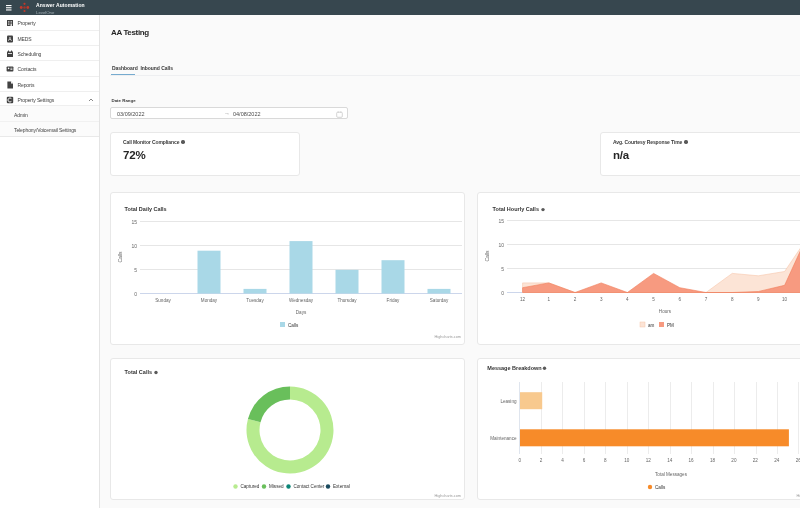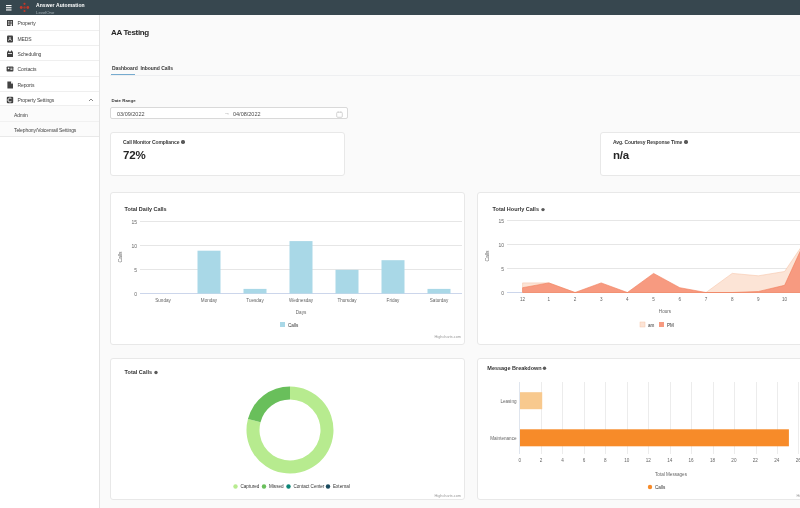--- a/index.html
+++ b/index.html
@@ -107,21 +107,21 @@
     <div class="abs" style="left:6px;top:3px;font-size:5.5px;color:#4a4a4a;">03/09/2022</div>
     <div class="abs" style="left:113px;top:2.5px;font-size:6px;color:#8a8a8a;">→</div>
     <div class="abs" style="left:122px;top:3px;font-size:5.5px;color:#4a4a4a;">04/08/2022</div>
     <svg class="abs" style="left:225px;top:3px" width="7" height="7" viewBox="0 0 7 7">
         <rect x="0.7" y="1.2" width="5.6" height="5.1" rx="1" fill="none" stroke="#c3c3c3" stroke-width="0.7"></rect>
         <rect x="1.8" y="0.4" width="0.7" height="1.3" fill="#c3c3c3"></rect>
         <rect x="4.5" y="0.4" width="0.7" height="1.3" fill="#c3c3c3"></rect>
       </svg>
   </div>
 
-  <div class="card" style="left:9px;top:117px;width:235px;height:44px;">
+  <div class="card" style="left:9px;top:117px;width:190px;height:44px;">
     <div class="stattitle">Call Monitor Compliance<span class="info"></span></div>
     <div class="statval">72%</div>
   </div>
   <div class="card" style="left:499px;top:117px;width:235px;height:44px;">
     <div class="stattitle">Avg. Courtesy Response Time<span class="info"></span></div>
     <div class="statval">n/a</div>
   </div>
 
   <div class="card" id="chart1" style="left:9px;top:177px;width:355px;height:153px;">
     <svg width="353" height="151" viewBox="0 0 353 151">

